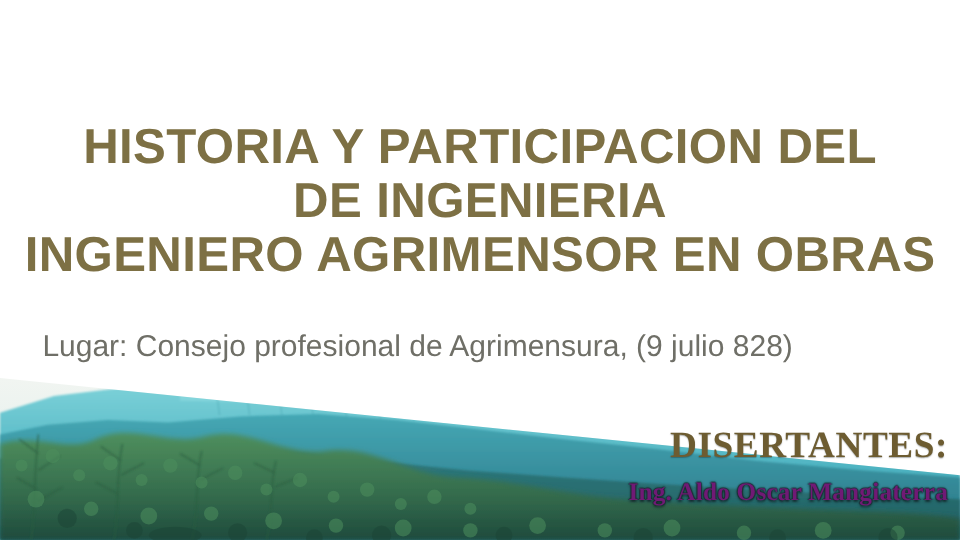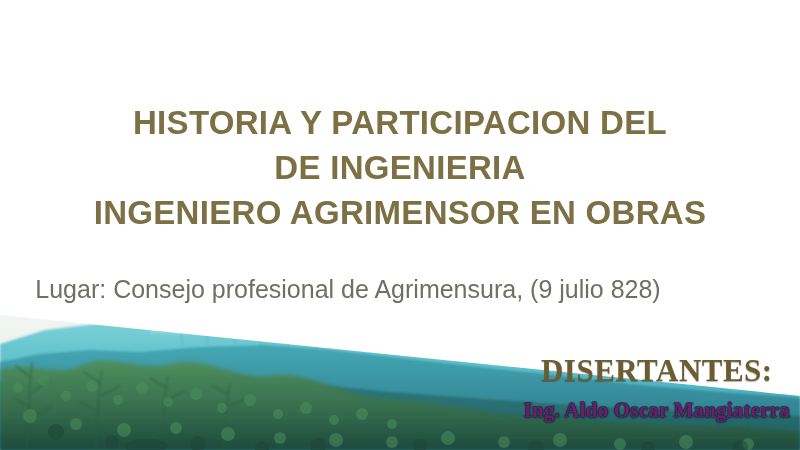--- a/index.html
+++ b/index.html
@@ -37,21 +37,21 @@
   .title-block {
     position: absolute;
     left: 0;
     top: 100px;
     width: 800px;
     text-align: center;
   }
   .title-line {
     color: #7d7044;
     font-weight: 700;
-    font-size: 33px;
+    font-size: 41px;
     letter-spacing: 0.3px;
     line-height: 45px;
     white-space: nowrap;
   }
 
   
   .venue-line {
     position: absolute;
     left: 0;
     top: 272px;
@@ -62,21 +62,21 @@
     font-weight: 400;
     line-height: 34px;
     white-space: nowrap;
   }
 
   
   .speaker-block {
     position: absolute;
     right: 10px;
     top: 352px;
-    text-align: center;
+    text-align: right;
     font-family: "Liberation Serif", serif;
   }
   .speakers-label {
     color: #6d5c31;
     font-weight: 700;
     font-size: 31px;
     line-height: 38px;
     letter-spacing: 0.5px;
     white-space: nowrap;
     text-shadow: 0 1px 1px rgba(20,30,30,0.35);

